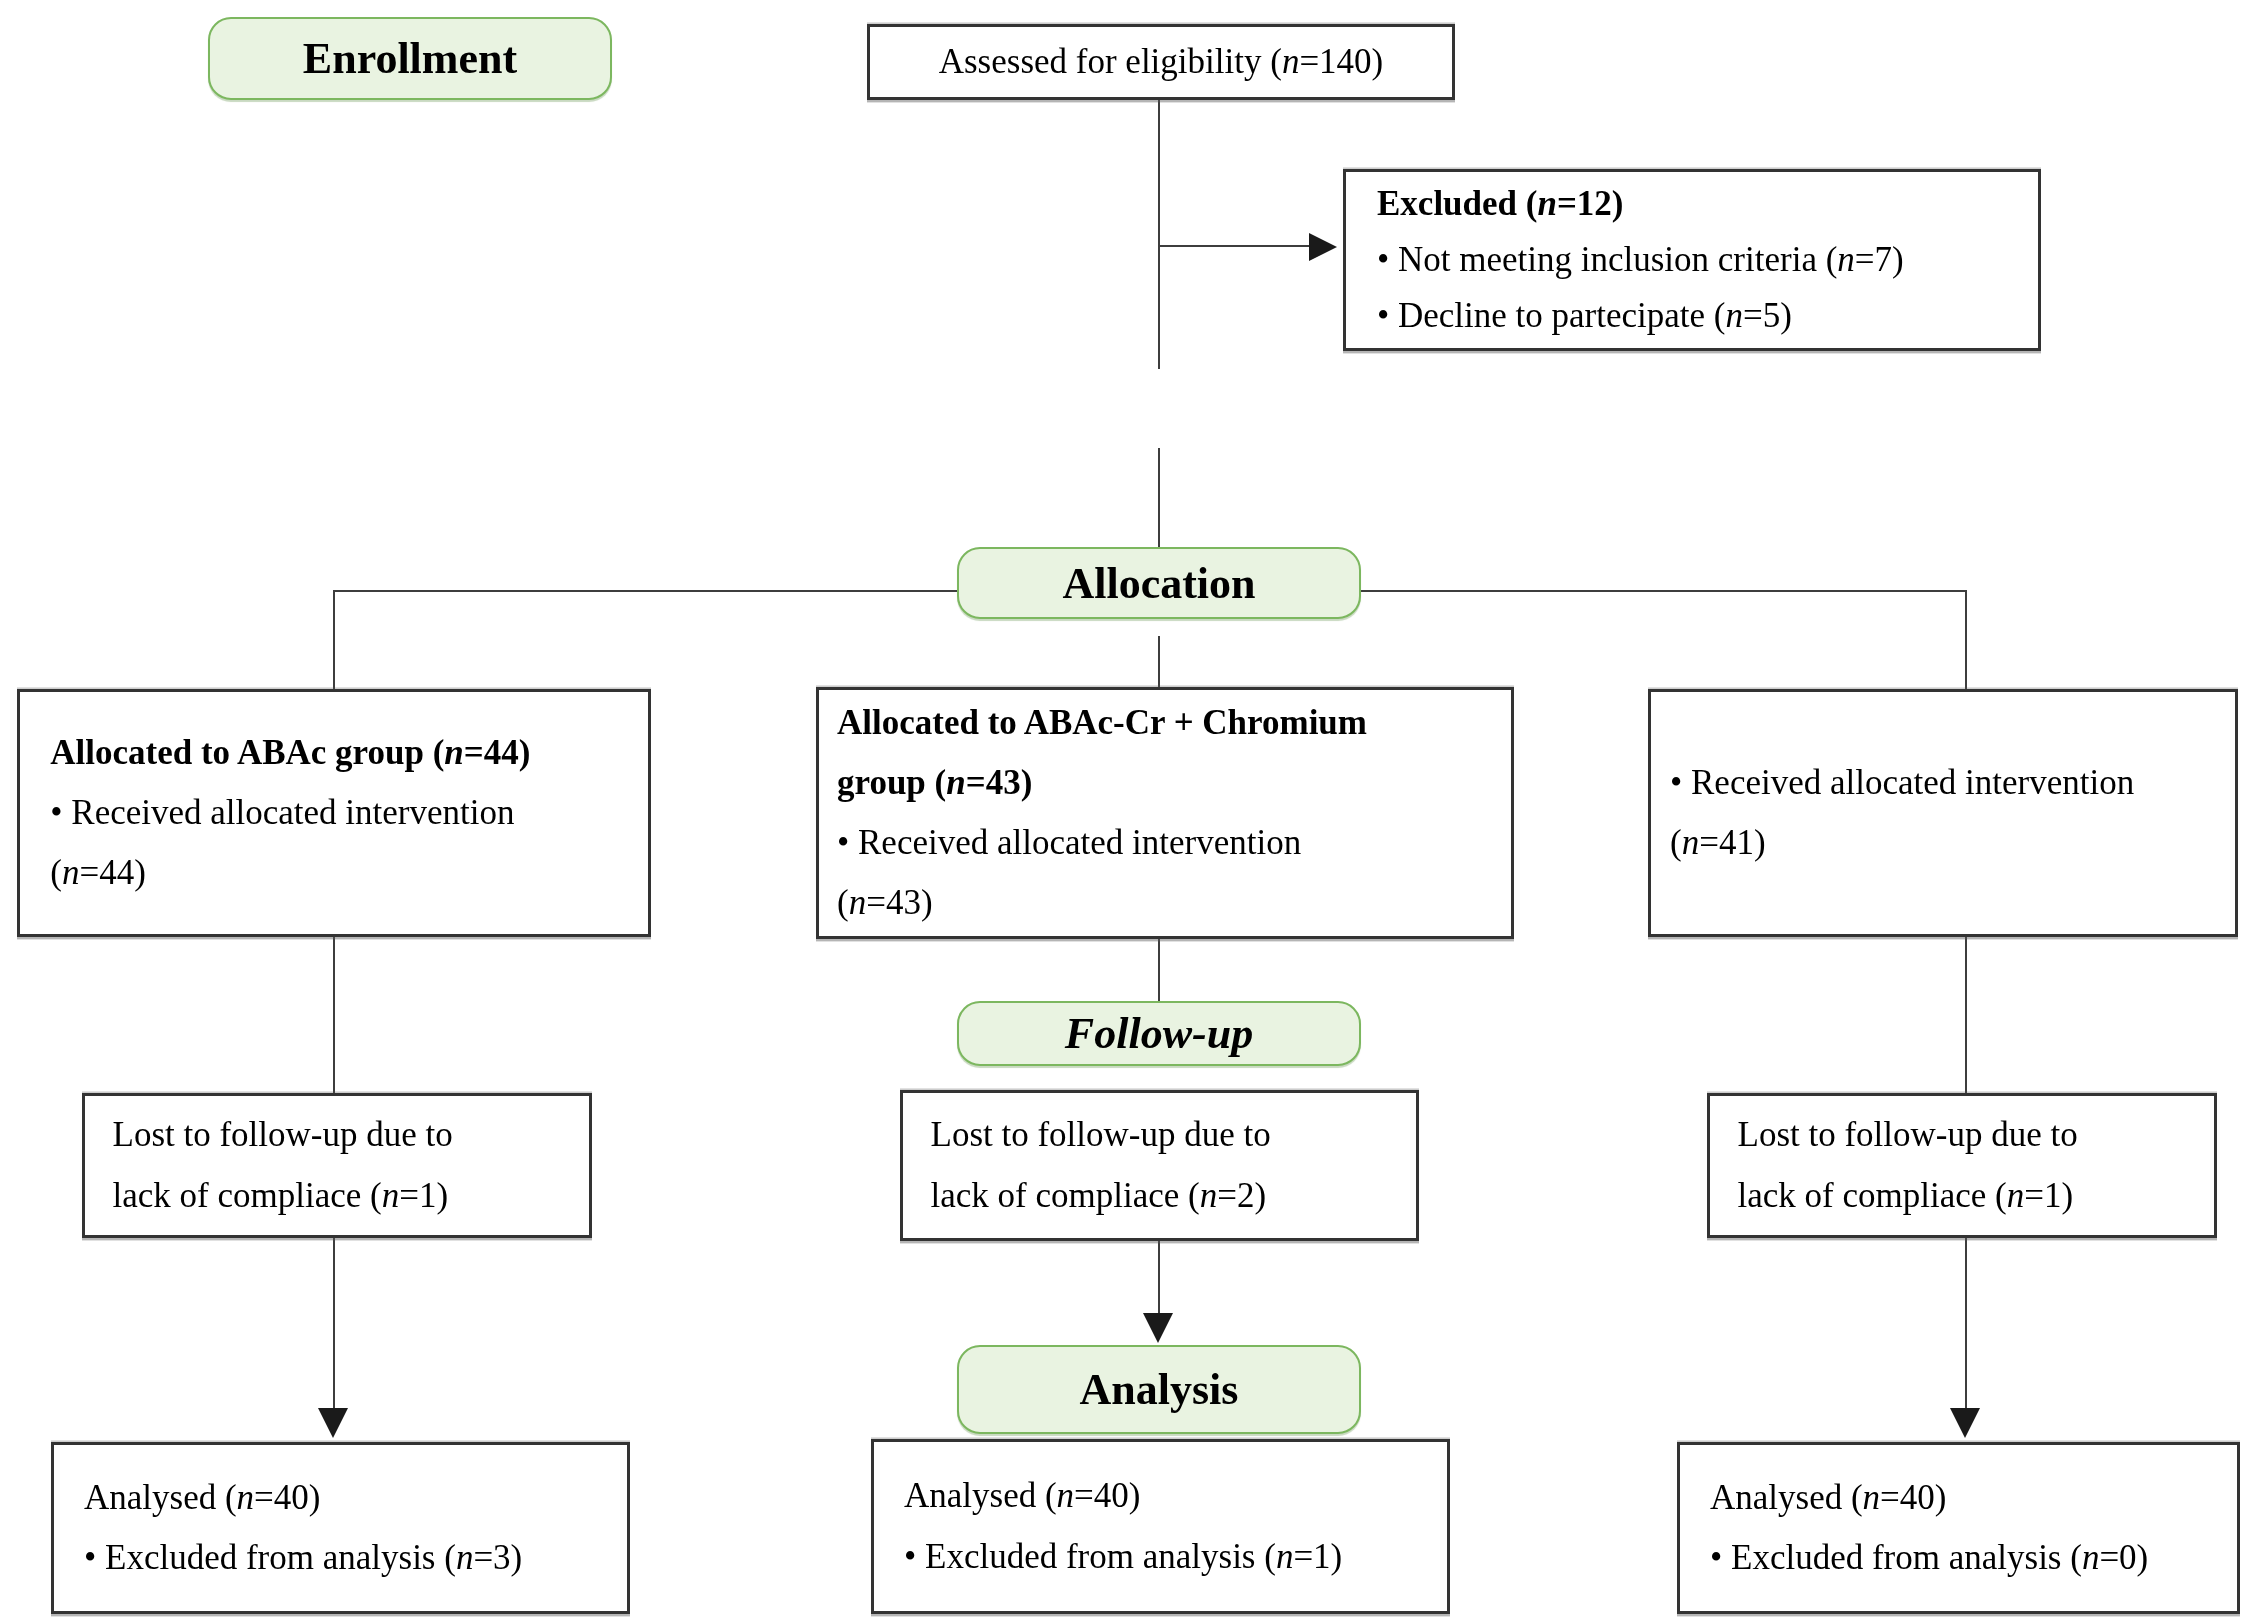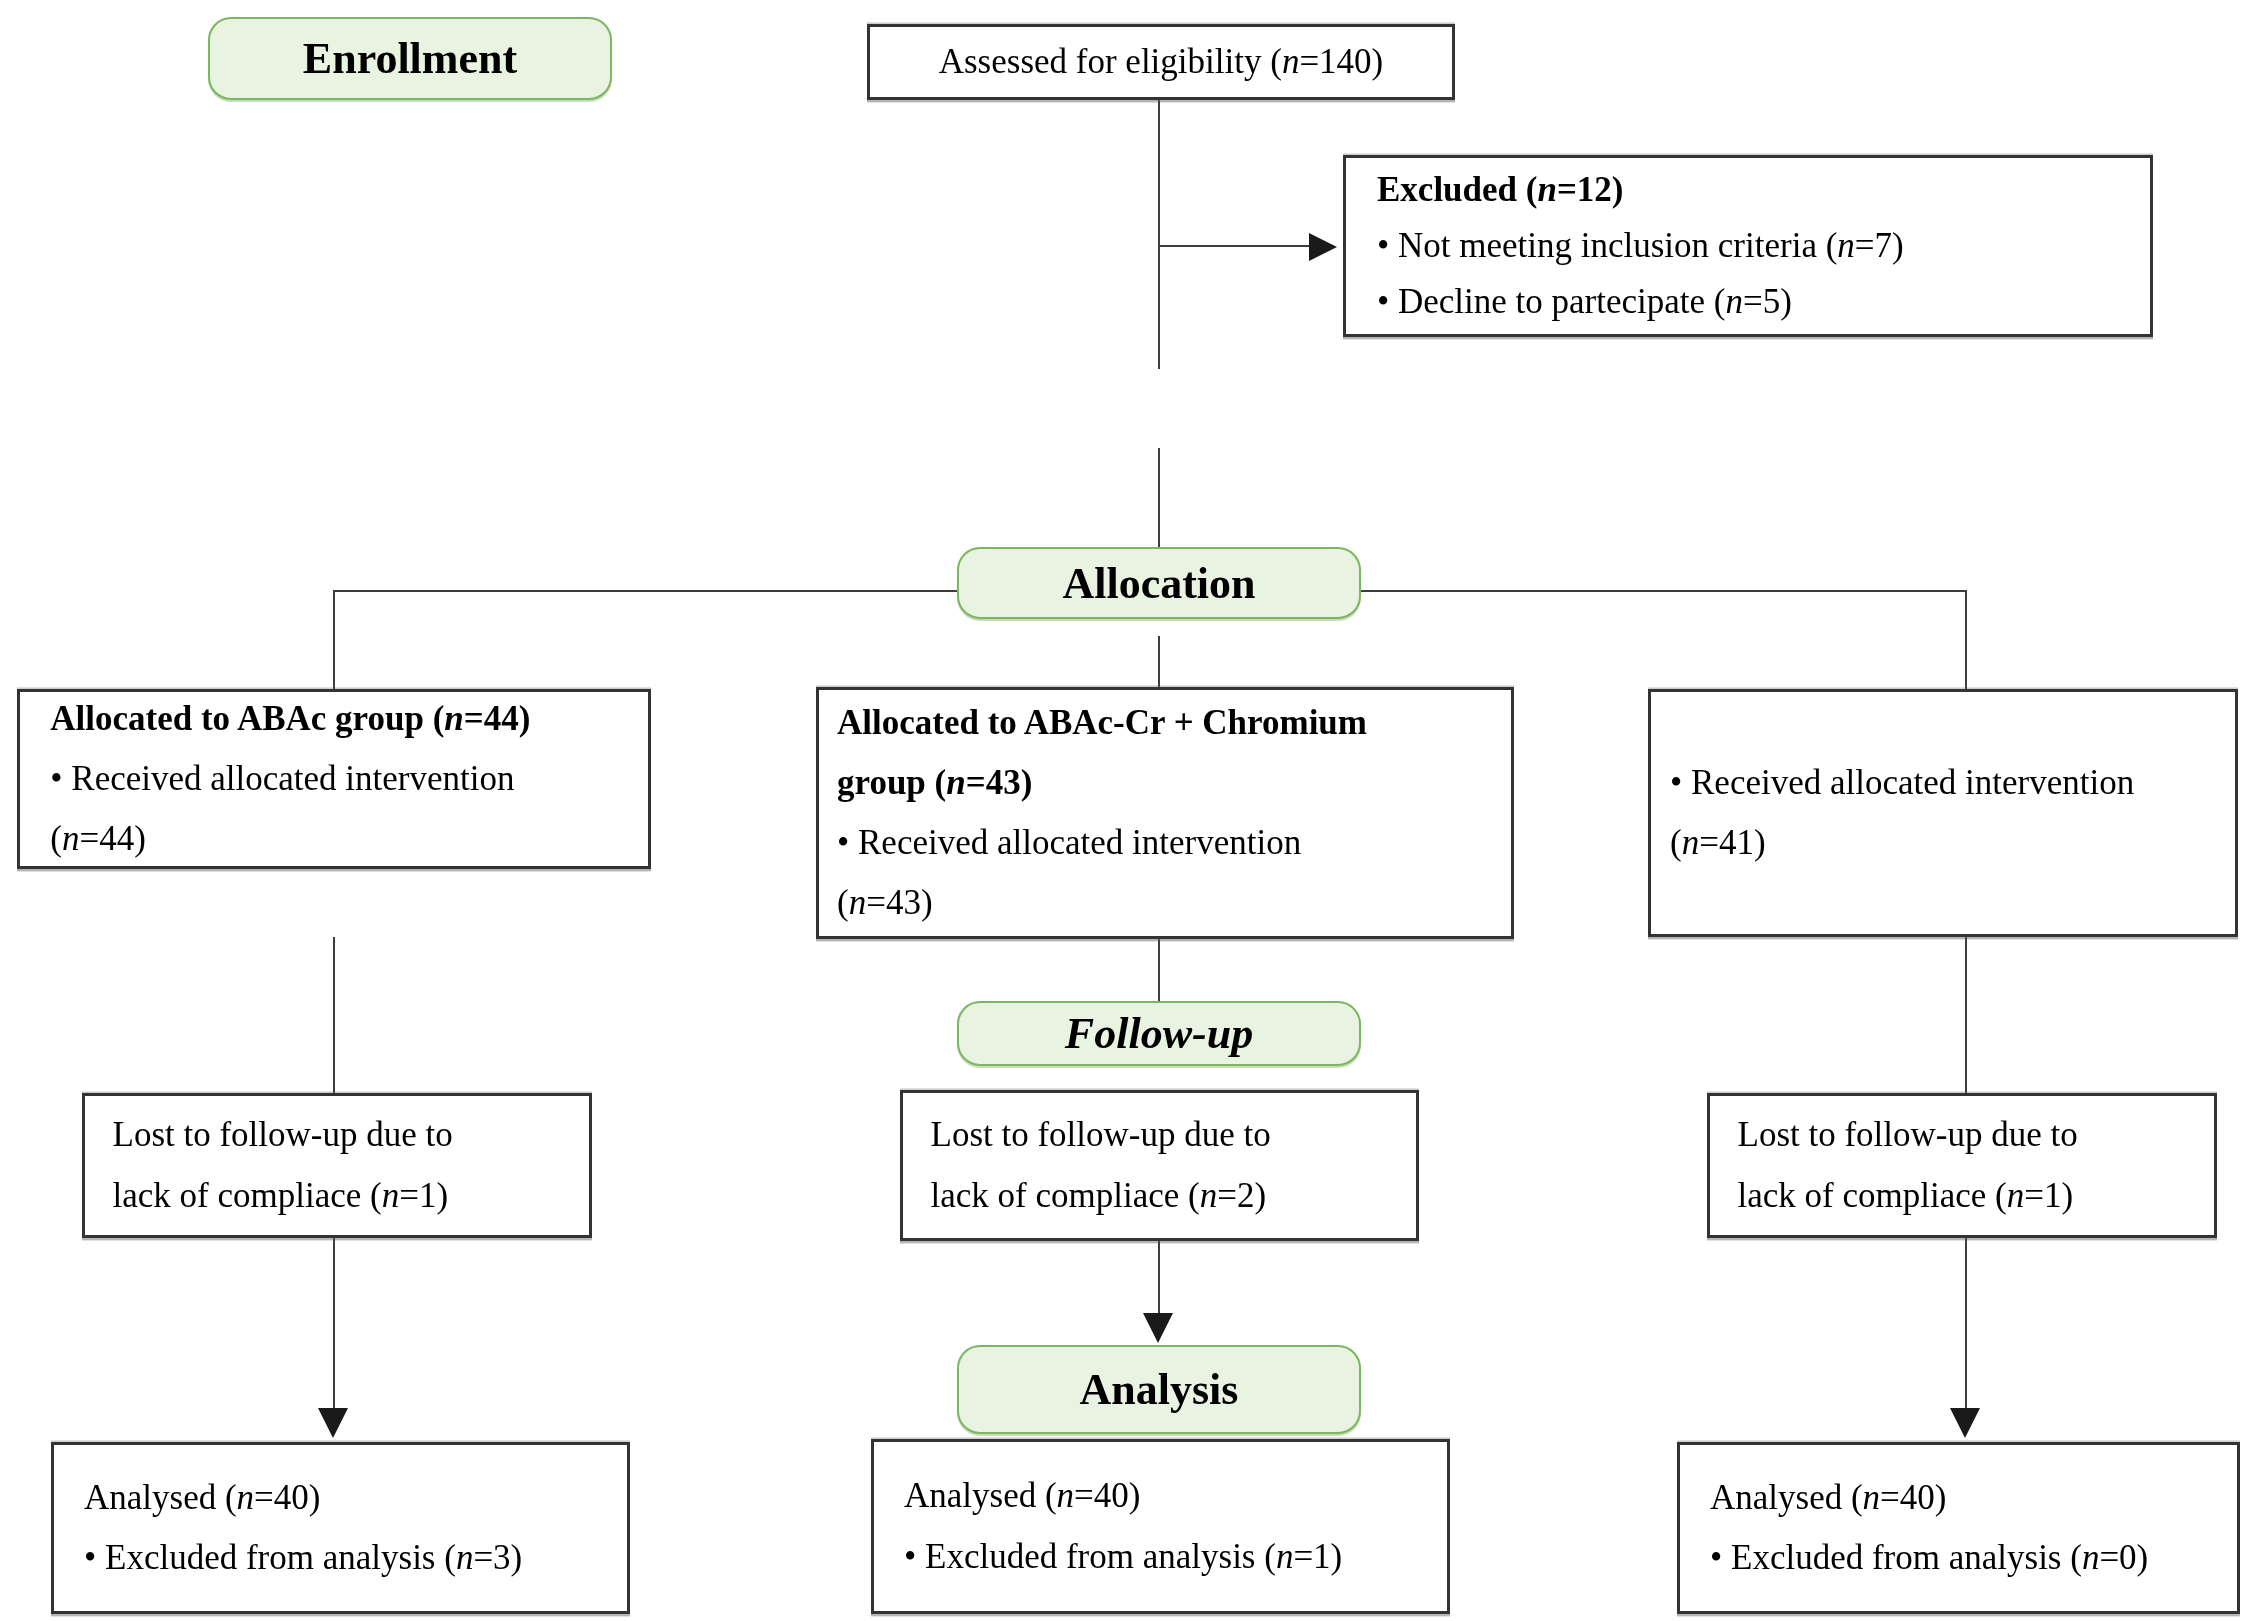--- a/index.html
+++ b/index.html
@@ -65,28 +65,28 @@
     <span>Follow-up</span>
   </div>
   <div class="glabel" style="left:957px; top:1345px; width:404px; height:89px;">
     <span>Analysis</span>
   </div>
 
   <div class="box center" style="left:867px; top:23.6px; width:588px; height:76px; font-size:35px;">
     <span>Assessed for eligibility (<i>n</i>=140)</span>
   </div>
 
-  <div class="box colflex" style="left:1343px; top:155px; width:810px; height:182px; padding:7.9px 15.7px 7.9px 31px; font-size:35px; line-height:1.6;">
+  <div class="box colflex" style="left:1343px; top:169px; width:698px; height:182px; padding:7.9px 15.7px 7.9px 31px; font-size:35px; line-height:1.6;">
     <div class="bold">Excluded (<i>n</i>=12)</div>
     <div>• Not meeting inclusion criteria (<i>n</i>=7)</div>
     <div>• Decline to partecipate (<i>n</i>=5)</div>
   </div>
 
 
-  <div class="box colflex" style="left:17.3px; top:689px; width:634px; height:180px; padding:15.7px 30px;">
+  <div class="box colflex" style="left:17.3px; top:689px; width:634px; height:248px; padding:15.7px 30px;">
     <div class="bold">Allocated to ABAc group (<i>n</i>=44)</div>
     <div class="bold"></div>
     <div>• Received allocated intervention</div>
     <div>(<i>n</i>=44)</div>
   </div>
 
   <div class="box colflex" style="left:816px; top:687px; width:698px; height:252px; padding:11px 18px;">
     <div class="bold">Allocated to ABAc-Cr + Chromium</div>
     <div class="bold">group (<i>n</i>=43)</div>
     <div>• Received allocated intervention</div>

